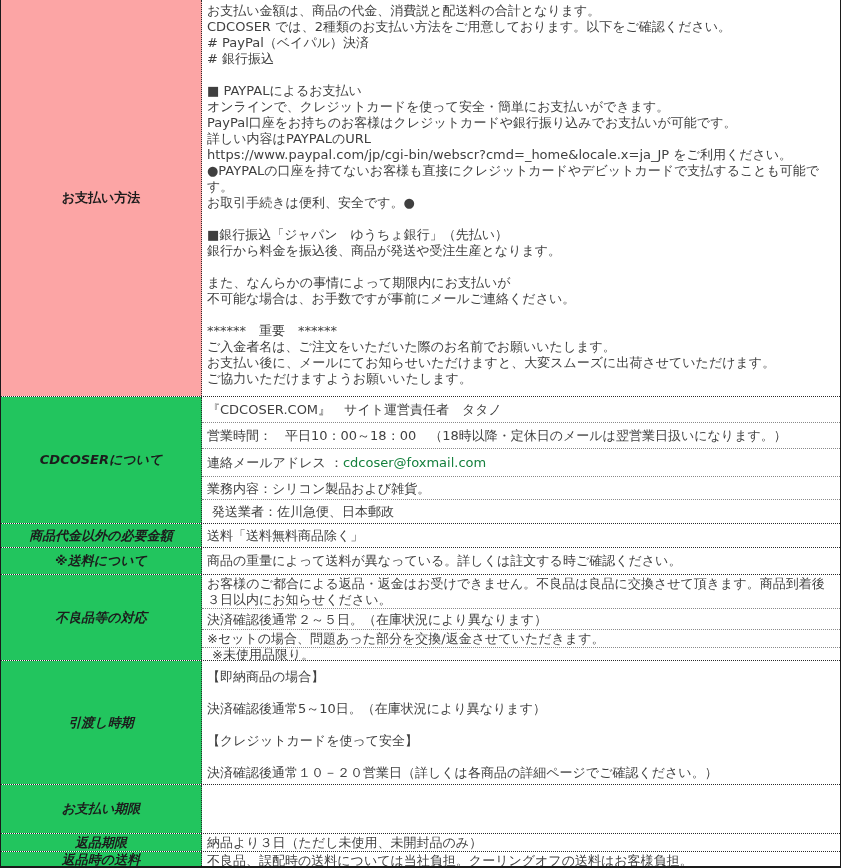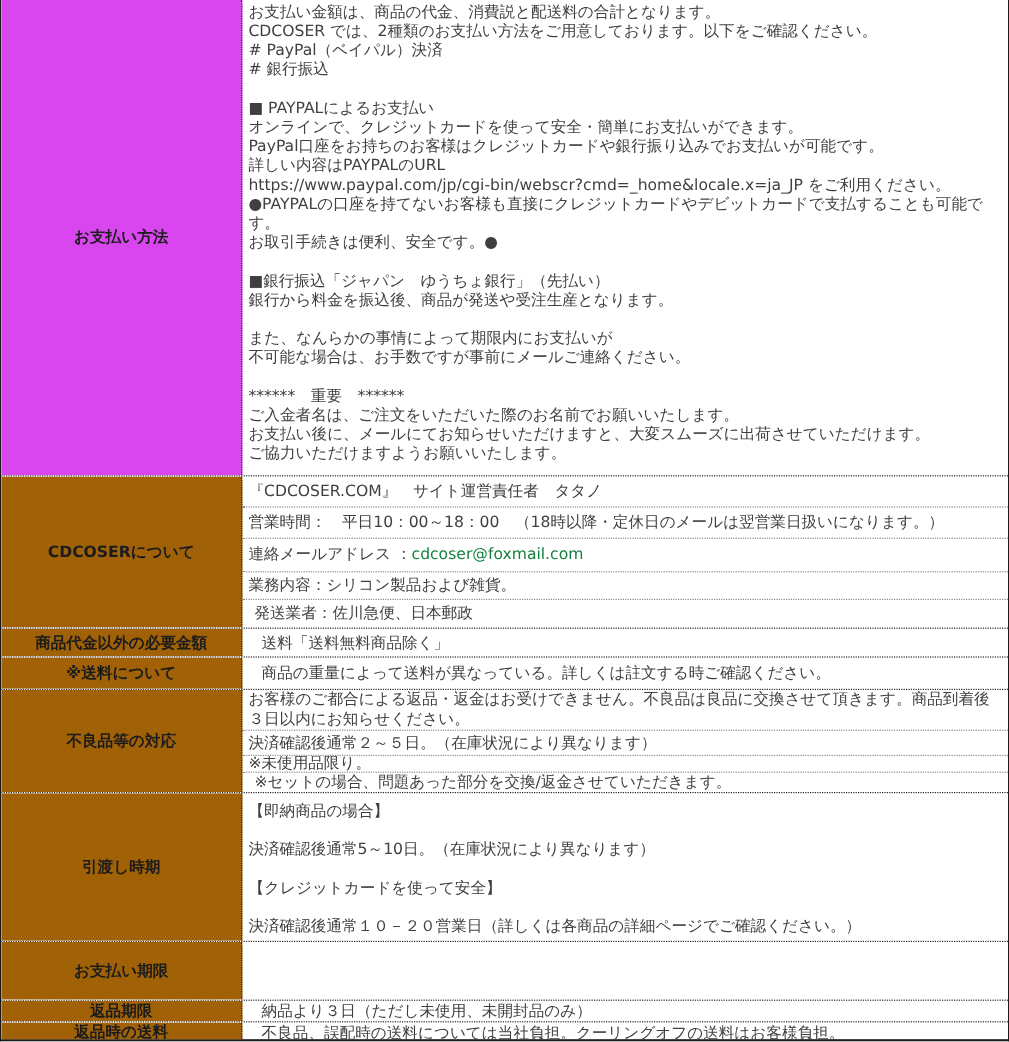--- a/index.html
+++ b/index.html
@@ -24,23 +24,23 @@
   }
   .section:last-child { border-bottom:none; }
   .hdr {
     flex:0 0 201px; width:201px;
     border-right:1px dotted #2a2a2a;
     display:flex; align-items:center; justify-content:center;
     text-align:center;
     font-weight:bold; color:#1c1c1c;
     font-size:13px;
     padding:2px 6px;
-    background:#d946ef;
+    background:#fca5a5;
   }
-  .hdr.cream { background:#a16207; }
+  .hdr.cream { background:#22c55e;font-style:italic; }
   .content { flex:1; display:flex; flex-direction:column; min-width:0; }
   .textblock {
     white-space:pre-line;
     line-height:16px;
     padding:3px 5px 0 5px;
     overflow-wrap:break-word;
   }
   .subrow {
     border-bottom:1px dotted #8a8a8a;
     display:flex; align-items:center;
@@ -58,21 +58,21 @@
   .s-fees      { height:24px;  }
   .s-shipnote  { height:27px;  }
   .s-defective { height:86px;  }
   .s-delivery  { height:124px; }
   .s-deadline  { height:49px;  }
   .s-retdate   { height:18px;  }
   .s-retship   { height:16px;  }
   .h26 { height:26px; } .h28 { height:28px; } .h23 { height:23px; }
   .h34 { height:34px; align-items:flex-start; padding-top:1px; }
   .h21 { height:21px; } .h14 { height:14px; } .h25 { height:25px; }
-  .center-v { display:flex; align-items:center; flex:1; padding:0 16px; }
+  .center-v { display:flex; align-items:center; flex:1; padding:0 5px; }
 </style>
 </head>
 <body>
 
 <div class="page">
 
   <div class="section s-payment">
     <div class="hdr">お支払い方法</div>
     <div class="content">
       <div class="textblock">お支払い金額は、商品の代金、消費説と配送料の合計となります。
@@ -129,22 +129,22 @@
     </div>
   </div>
 
   <div class="section s-defective">
     <div class="hdr cream">不良品等の対応</div>
     <div class="content">
       <div class="subrow h34">
           <span class="wrapline">お客様のご都合による返品・返金はお受けできません。不良品は良品に交換させて頂きます。商品到着後３日以内にお知らせください。</span>
         </div>
       <div class="subrow h21">決済確認後通常２～５日。（在庫状況により異なります）</div>
+      <div class="subrow">※セットの場合、問題あった部分を交換/返金させていただきます。</div>
       <div class="subrow h14">※未使用品限り。</div>
-      <div class="subrow">※セットの場合、問題あった部分を交換/返金させていただきます。</div>
     </div>
   </div>
 
   <div class="section s-delivery">
     <div class="hdr cream">引渡し時期</div>
     <div class="content">
       <div class="textblock" style="padding-top:8px">【即納商品の場合】
 
 決済確認後通常5～10日。（在庫状況により異なります）
 

